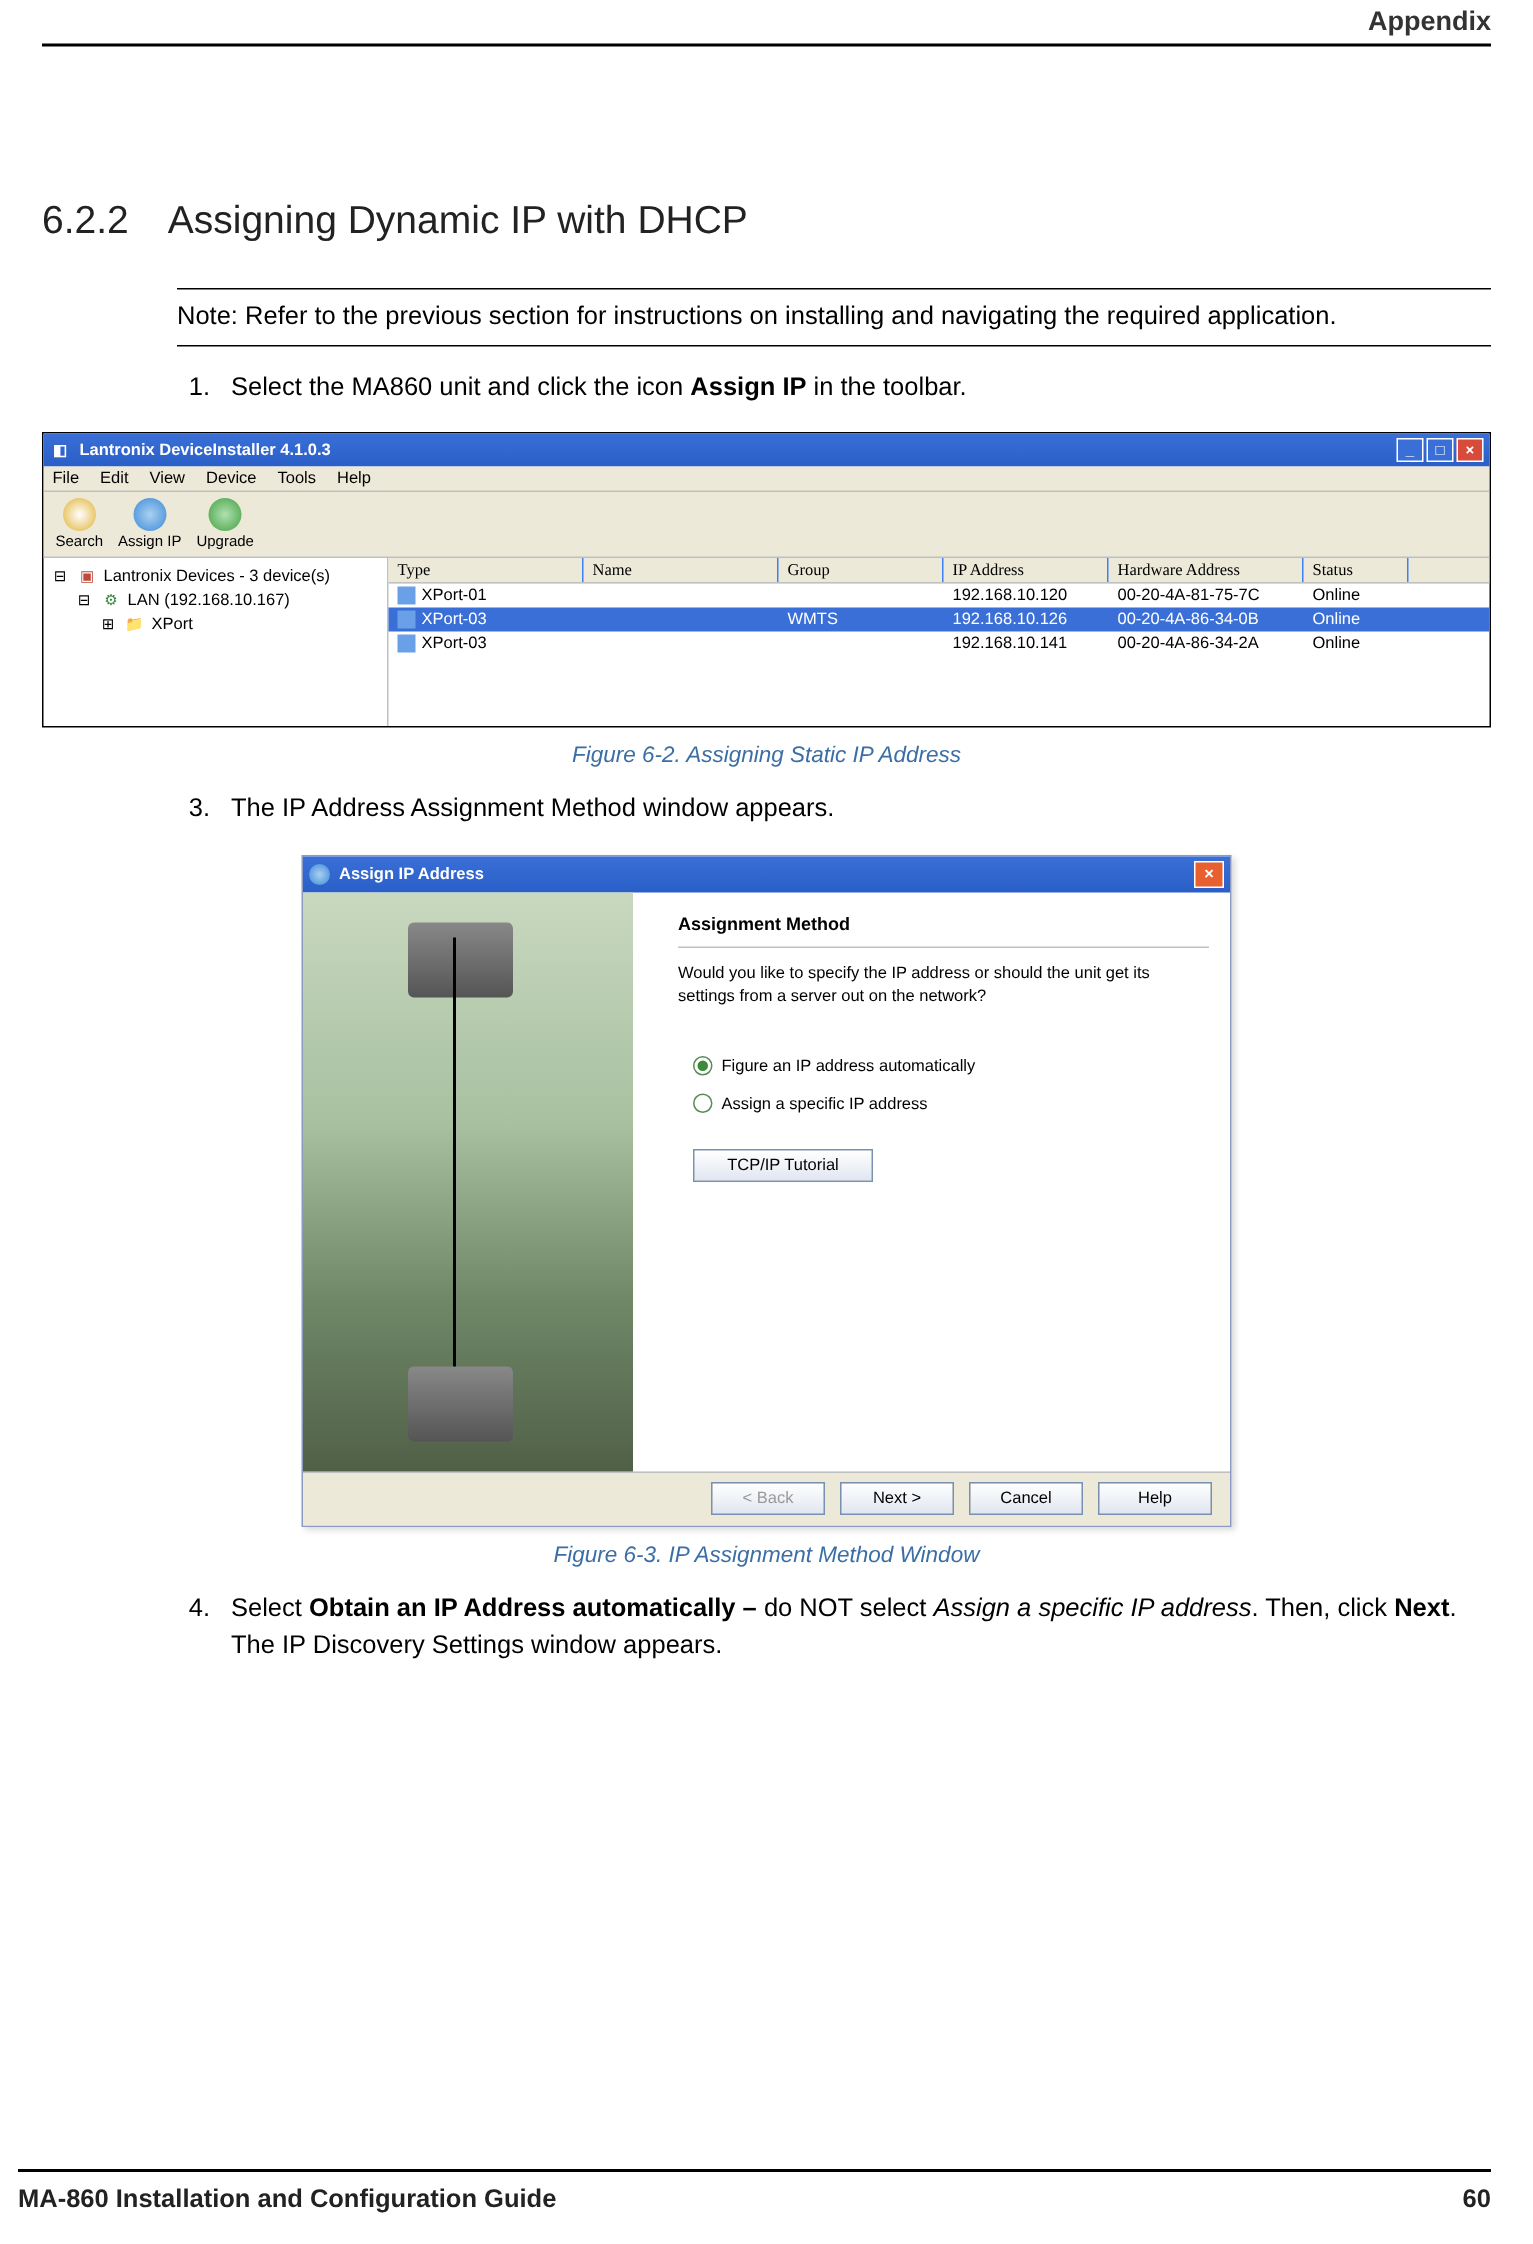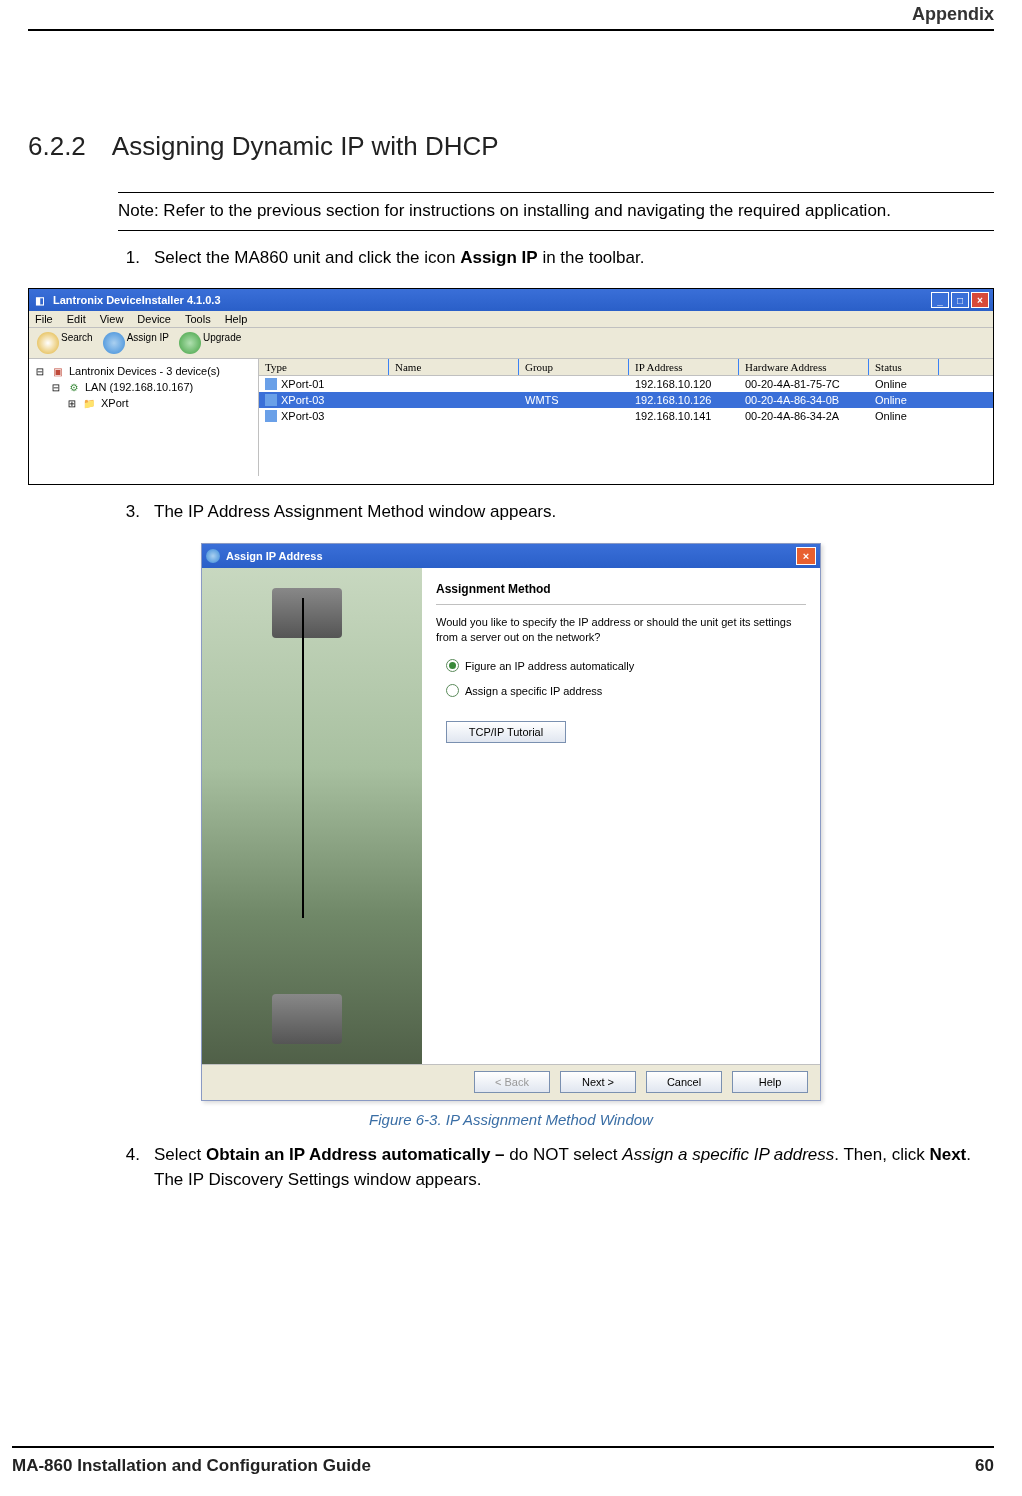--- a/index.html
+++ b/index.html
@@ -21,21 +21,21 @@
 
   
   .shot1 { margin: 18px 0 6px 0; border: 1px solid #000; background: #fff; height: 197px; font-family: Tahoma, sans-serif; font-size: 11px; overflow: hidden; }
   .titlebar1 { background: linear-gradient(#3a6fd8,#2a5fc8); color: #fff; height: 22px; display: flex; align-items: center; padding: 0 4px; justify-content: space-between; }
   .titlebar1 .left { display: flex; align-items: center; gap: 6px; font-weight: bold; }
   .titlebar1 .ctrls { display: flex; gap: 2px; }
   .winbtn { width: 18px; height: 16px; background: #3a6fd8; border: 1px solid #fff; display: inline-flex; align-items: center; justify-content: center; font-size: 10px; font-weight: bold; }
   .winbtn.close { background: #d84a3a; }
   .menubar { background: #ece9d8; padding: 2px 6px; font-size: 11px; display: flex; gap: 14px; border-bottom: 1px solid #c0c0c0; }
   .toolbar { background: #ece9d8; padding: 4px 8px; display: flex; gap: 10px; border-bottom: 1px solid #c0c0c0; }
-  .tb-item { display: flex; flex-direction: row; font-size: 10px; gap: 2px; }
+  .tb-item { display: flex; flex-direction: column; align-items: center; font-size: 10px; gap: 2px; }
   .tb-icon { width: 22px; height: 22px; border-radius: 50%; }
   .split { display: flex; height: calc(100% - 22px - 20px - 36px); }
   .tree { width: 230px; border-right: 1px solid #c0c0c0; padding: 4px 4px; }
   .tree .row { display: flex; align-items: center; gap: 4px; padding: 1px 0; }
   .tree .indent1 { padding-left: 16px; }
   .tree .indent2 { padding-left: 32px; }
   .glyph { width: 14px; height: 14px; display: inline-flex; align-items: center; justify-content: center; font-size: 10px; }
   .listview { flex: 1; }
   .lv-head { background: #ece9d8; display: flex; border-bottom: 1px solid #c0c0c0; }
   .lv-head .col { border-right: 1px solid #3b82f6; padding: 2px 6px; font-size: 11px; font-family: Liberation Serif, serif; }
@@ -48,30 +48,30 @@
   .c-ip { width: 110px; }
   .c-hw { width: 130px; }
   .c-st { width: 70px; }
   .mini-icon { width:12px; height:12px; background:#6aa0e8; display:inline-block; }
 
   
   .shot2 { width: 620px; margin: 18px auto 6px auto; border: 1px solid #8a9ac4; background: #fff; font-family: Tahoma, sans-serif; font-size: 11px; box-shadow: 2px 2px 4px rgba(0,0,0,0.15); }
   .titlebar2 { background: linear-gradient(#3a6fd8,#2a5fc8); color: #fff; height: 24px; display: flex; align-items: center; justify-content: space-between; padding: 0 4px; }
   .titlebar2 .left { display: flex; align-items: center; gap: 6px; font-weight: bold; }
   .closebtn2 { width: 20px; height: 18px; background: #e86030; border: 1px solid #fff; display: inline-flex; align-items: center; justify-content: center; font-weight: bold; }
-  .dlgbody { display: flex; height: 496px; }
+  .dlgbody { display: flex; height: 386px; gap: 16px; }
   .sidepanel { width: 220px; background: linear-gradient(180deg,#c8d8c0,#a8c0a0 40%,#708868 70%, #506048); position: relative; }
   .sidepanel .cable { position:absolute; top:30px; left:100px; width:2px; height:320px; background:#000; }
   .sidepanel .dev { position:absolute; width:70px; height:50px; left:70px; background:linear-gradient(#888,#555); border-radius:4px; }
   .sidepanel .dev.top { top:20px; }
   .sidepanel .dev.bot { bottom:20px; }
   .mainpanel { flex: 1; padding: 14px; display:flex; flex-direction:column; }
   .mp-head { font-weight: bold; font-size: 12px; margin-bottom: 4px; }
   .mp-sep { border: none; border-top: 1px solid #c0c0c0; margin: 4px 0 10px 0; }
-  .mp-text { font-size: 11px; line-height: 1.4; margin-bottom: 8px; }
+  .mp-text { font-size: 11px; line-height: 1.4; margin-bottom: 26px; }
   .radio-row { display: flex; align-items: center; gap: 6px; margin: 6px 0 6px 10px; }
   .radio { width: 13px; height: 13px; border-radius: 50%; border: 1px solid #5a8a5a; display: inline-flex; align-items: center; justify-content: center; }
   .radio.checked::after { content:""; width:7px; height:7px; border-radius:50%; background:#3a8a3a; }
   .tutbtn { margin: 18px 0 0 10px; width: 120px; height: 22px; border: 1px solid #7a90b0; background: linear-gradient(#fff,#e0e6f0); font-size: 11px; display:inline-flex; align-items:center; justify-content:center; }
   .dlgfooter { background: #ece9d8; height: 36px; border-top: 1px solid #c0c0c0; display:flex; align-items:center; justify-content:flex-end; gap: 10px; padding: 0 12px; }
   .dlgfooter .btn { width: 76px; height: 22px; border: 1px solid #7a90b0; background: linear-gradient(#fff,#e0e6f0); font-size: 11px; display:inline-flex; align-items:center; justify-content:center; }
   .dlgfooter .btn.disabled { color:#999; }
 </style>
 </head>
 <body>
@@ -182,20 +182,21 @@
               <span class="col c-group"></span>
               <span class="col c-ip">192.168.10.141</span>
               <span class="col c-hw">00-20-4A-86-34-2A</span>
               <span class="col c-st">Online</span>
             </div>
           </div>
       </div>
     </div>
   </div>
 
+  <div class="figure-caption">Figure 6-2. Assigning Static IP Address</div>
 
   <div class="step-list">
     <div class="step-item">
       <span class="n">3.</span>
       <span class="t">The IP Address Assignment Method window appears.</span>
     </div>
   </div>
 
   <div class="shot2">
     <div class="titlebar2">

